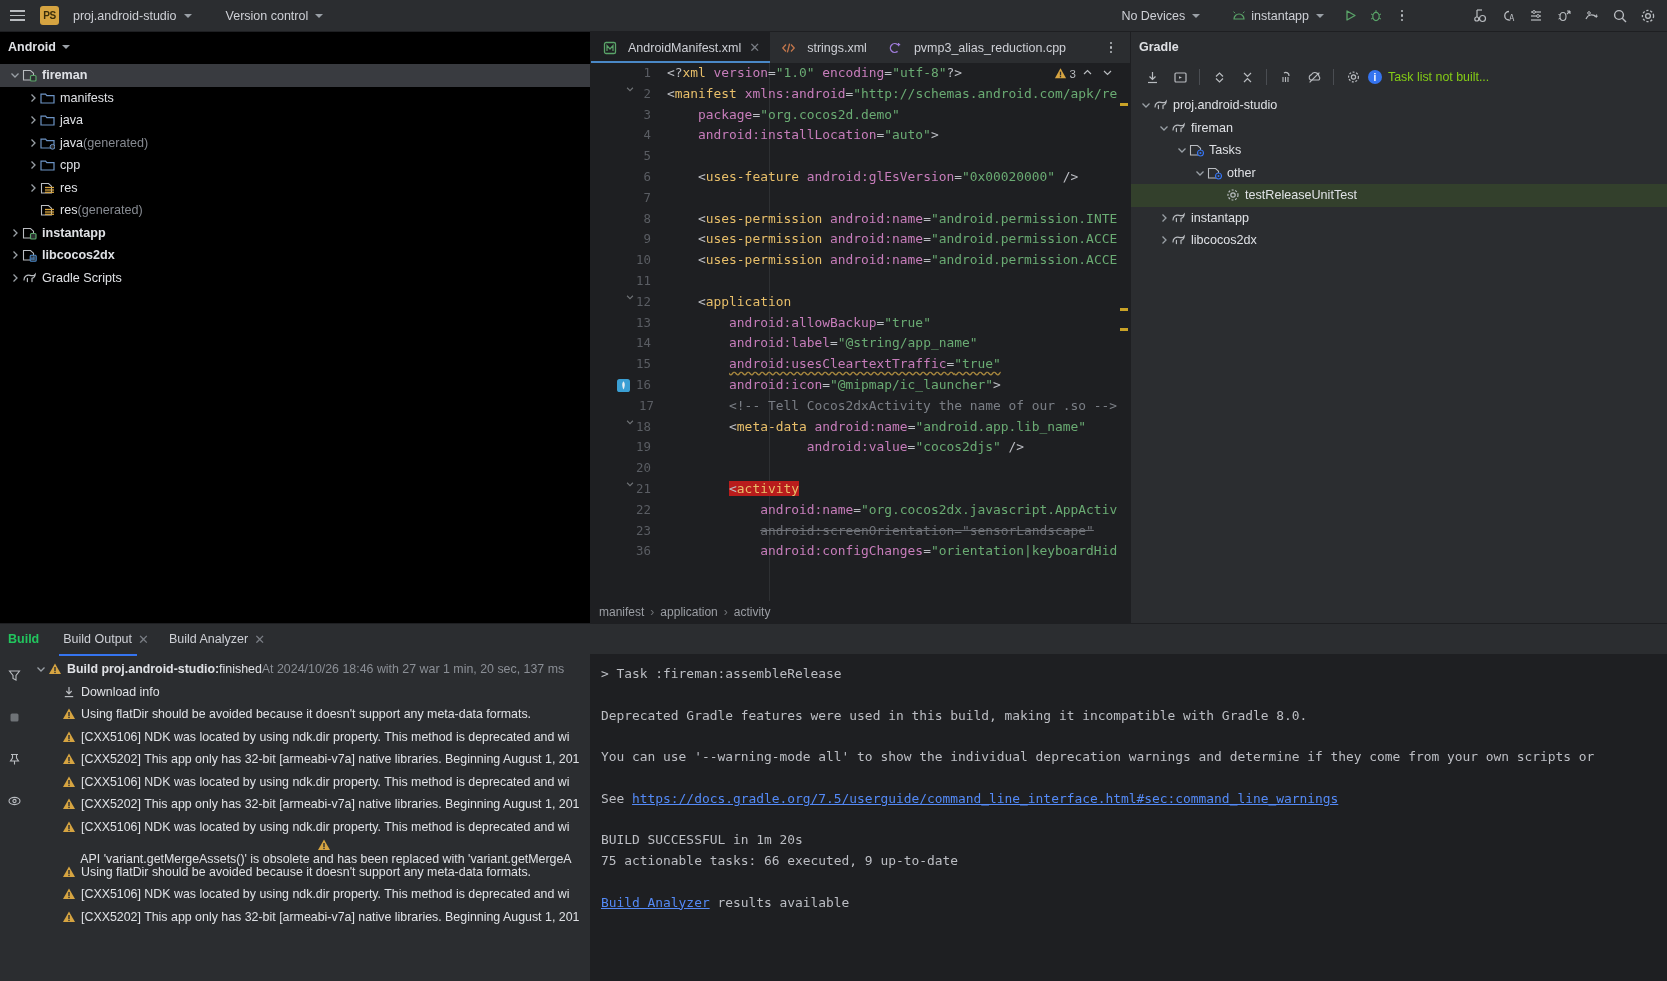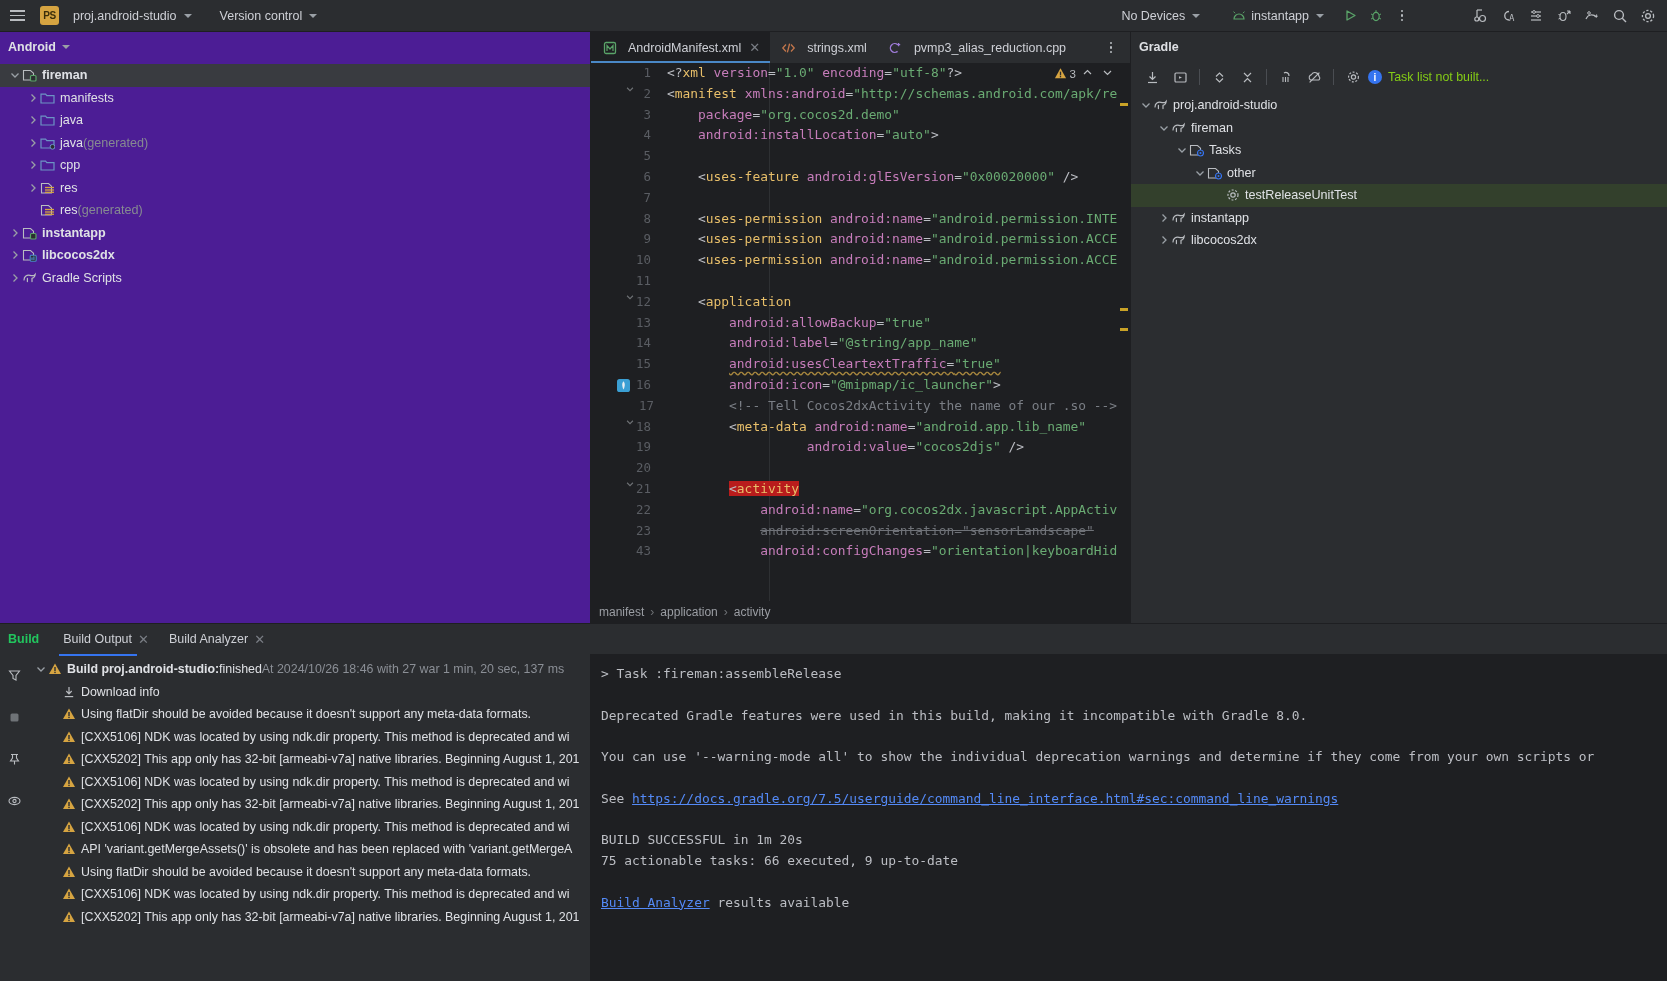--- a/index.html
+++ b/index.html
@@ -30,21 +30,21 @@
   .tb-right { display:flex; align-items:center; gap:2px; padding-right:6px;}
   .icon-btn { width:26px;height:26px; display:flex;align-items:center;justify-content:center;border-radius:4px; cursor:pointer;}
   .icon-btn svg { display:block; }
   .dots-v { display:flex;flex-direction:column;gap:2px;align-items:center;}
   .dots-v i { width:2.6px;height:2.6px;background:#b9bcc0;border-radius:50%;display:block;}
 
   
   .main { flex:1; display:flex; min-height:0; }
 
   
-  .project-pane { width:590px; background:#4c1d95; display:flex; flex-direction:column; flex:0 0 590px; }
+  .project-pane { width:590px; background:#000000; display:flex; flex-direction:column; flex:0 0 590px; }
   .pane-header { height:30px; display:flex; align-items:center; padding:0 8px; font-size:12.5px; font-weight:bold; color:#dfe1e5; }
   .pane-header .chev { border-top-color:#9aa0a6; }
   .tree { flex:1; overflow:hidden; padding-top:2px; font-size:12.6px; }
   .tree-row { height:22.5px; display:flex; align-items:center; padding-right:8px; cursor:pointer; white-space:nowrap; }
   .tree-row.selected { background:#393b40; }
   .arrow { width:13px; height:13px; display:inline-flex; align-items:center; justify-content:center; flex:0 0 13px; }
   .arrow svg { display:block; }
   .node-icon { width:17px; height:16px; flex:0 0 17px; display:flex; align-items:center; justify-content:center; margin-right:4px; }
   .lbl { color:#dfe1e5; }
   .lbl.bold { font-weight:bold; }
@@ -118,21 +118,21 @@
     <div class="hamburger">
         <span></span>
         <span></span>
         <span></span>
       </div>
     <div class="ps-badge">PS</div>
     <div class="tb-item proj">
       <span>proj.android-studio</span>
       <span class="chev"></span>
     </div>
-    <div class="tb-item" style="margin-left:14px;">
+    <div class="tb-item" style="margin-left:20px;">
       <span>Version control</span>
       <span class="chev"></span>
     </div>
     <div class="spacer"></div>
     <div class="tb-item">
       <span>No Devices</span>
       <span class="chev"></span>
     </div>
     <div class="tb-item" style="margin-left:18px;">
       <span style="display:inline-flex;">
@@ -451,21 +451,21 @@
               </span></div>
             <div class="gline" style="position: relative;">19</div>
             <div class="gline" style="position: relative;">20</div>
             <div class="gline" style="position: relative;">21<span class="fold">
                 <svg width="10" height="10" viewBox="0 0 12 12" style="display:block">
                   <path d="M2.5 4.5 L6 8 L9.5 4.5" fill="none" stroke="#6e7175" stroke-width="1.3"></path>
                 </svg>
               </span></div>
             <div class="gline" style="position: relative;">22</div>
             <div class="gline" style="position: relative;">23</div>
-            <div class="gline" style="position: relative;">43</div>
+            <div class="gline" style="position: relative;">36</div>
           </div>
         <div class="code-scroll">
           <div class="vguide"></div>
           <div id="code-lines" style="position:relative;">
               <div class="cline"><span class="k-plain">&lt;?</span><span class="k-tag">xml</span> <span class="k-attr">version</span><span class="k-plain">=</span><span class="k-str">"1.0"</span> <span class="k-attr">encoding</span><span class="k-plain">=</span><span class="k-str">"utf-8"</span><span class="k-plain">?&gt;</span></div>
               <div class="cline"><span class="k-plain">&lt;</span><span class="k-tag">manifest</span> <span class="k-attr">xmlns:android</span><span class="k-plain">=</span><span class="k-str">"http://schemas.android.com/apk/res/and</span></div>
               <div class="cline">    <span class="k-attr">package</span><span class="k-plain">=</span><span class="k-str">"org.cocos2d.demo"</span></div>
               <div class="cline">    <span class="k-attr">android:installLocation</span><span class="k-plain">=</span><span class="k-str">"auto"</span><span class="k-plain">&gt;</span></div>
               <div class="cline">&nbsp;</div>
               <div class="cline">    <span class="k-plain">&lt;</span><span class="k-tag">uses-feature</span> <span class="k-attr">android:glEsVersion</span><span class="k-plain">=</span><span class="k-str">"0x00020000"</span> <span class="k-plain">/&gt;</span></div>
@@ -776,21 +776,21 @@
             <span>[CXX5202] This app only has 32-bit [armeabi-v7a] native libraries. Beginning August 1, 201</span>
           </div>
           <div class="brow" style="padding-left: 34px;">
             <span class="warn-i"><svg width="14" height="14" viewBox="0 0 14 14">
                 <path d="M7 1.4 L13 12 L1 12 Z" fill="#d6a441"></path>
                 <rect x="6.3" y="5" width="1.4" height="4" fill="#2b2d30"></rect>
                 <rect x="6.3" y="9.7" width="1.4" height="1.4" fill="#2b2d30"></rect>
               </svg></span>
             <span>[CXX5106] NDK was located by using ndk.dir property. This method is deprecated and wi</span>
           </div>
-          <div class="brow" style="padding-left: 34px;">
+          <div class="brow" style="padding-left: 34px; flex-direction: column;">
             <span class="warn-i"><svg width="14" height="14" viewBox="0 0 14 14">
                 <path d="M7 1.4 L13 12 L1 12 Z" fill="#d6a441"></path>
                 <rect x="6.3" y="5" width="1.4" height="4" fill="#2b2d30"></rect>
                 <rect x="6.3" y="9.7" width="1.4" height="1.4" fill="#2b2d30"></rect>
               </svg></span>
             <span>API 'variant.getMergeAssets()' is obsolete and has been replaced with 'variant.getMergeA</span>
           </div>
           <div class="brow" style="padding-left: 34px;">
             <span class="warn-i"><svg width="14" height="14" viewBox="0 0 14 14">
                 <path d="M7 1.4 L13 12 L1 12 Z" fill="#d6a441"></path>

